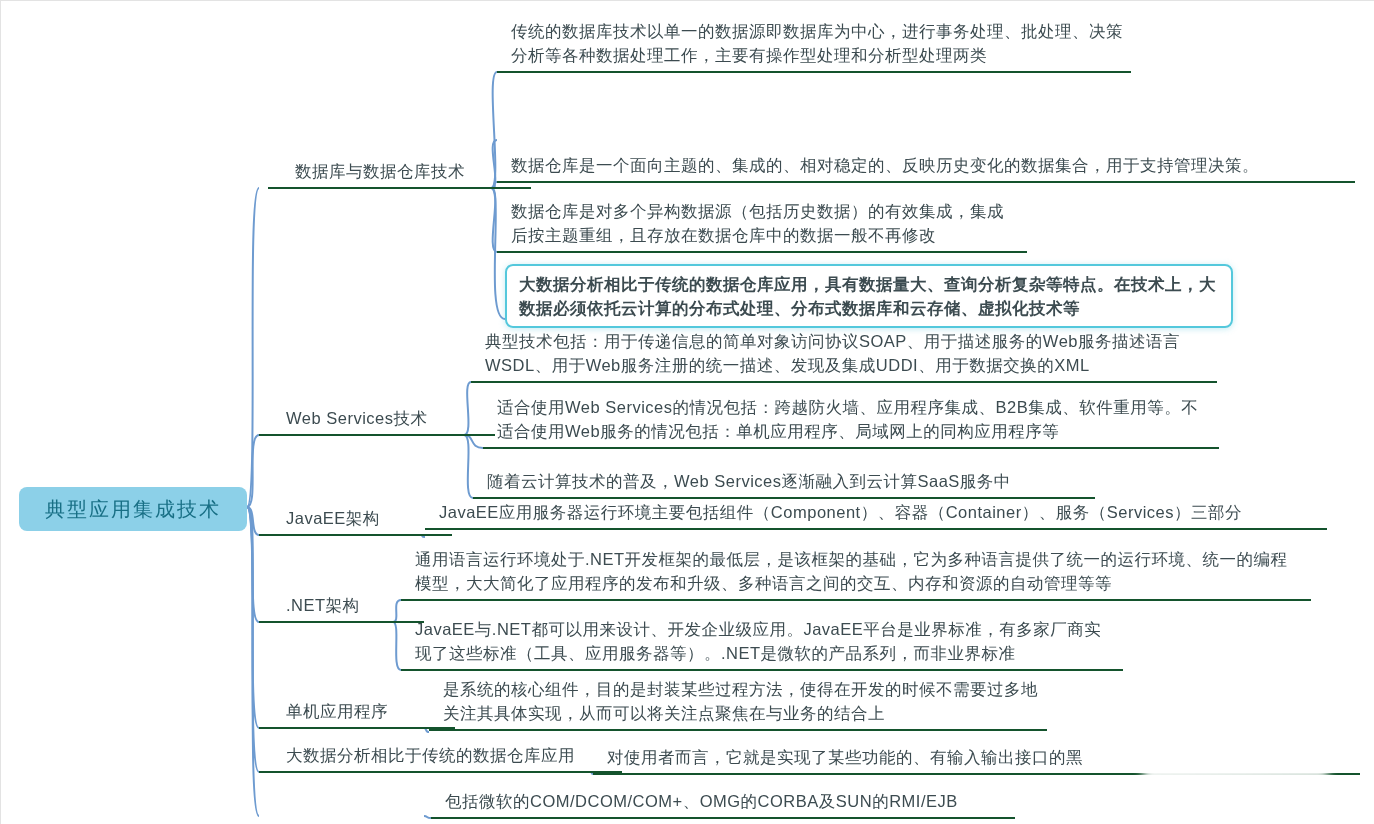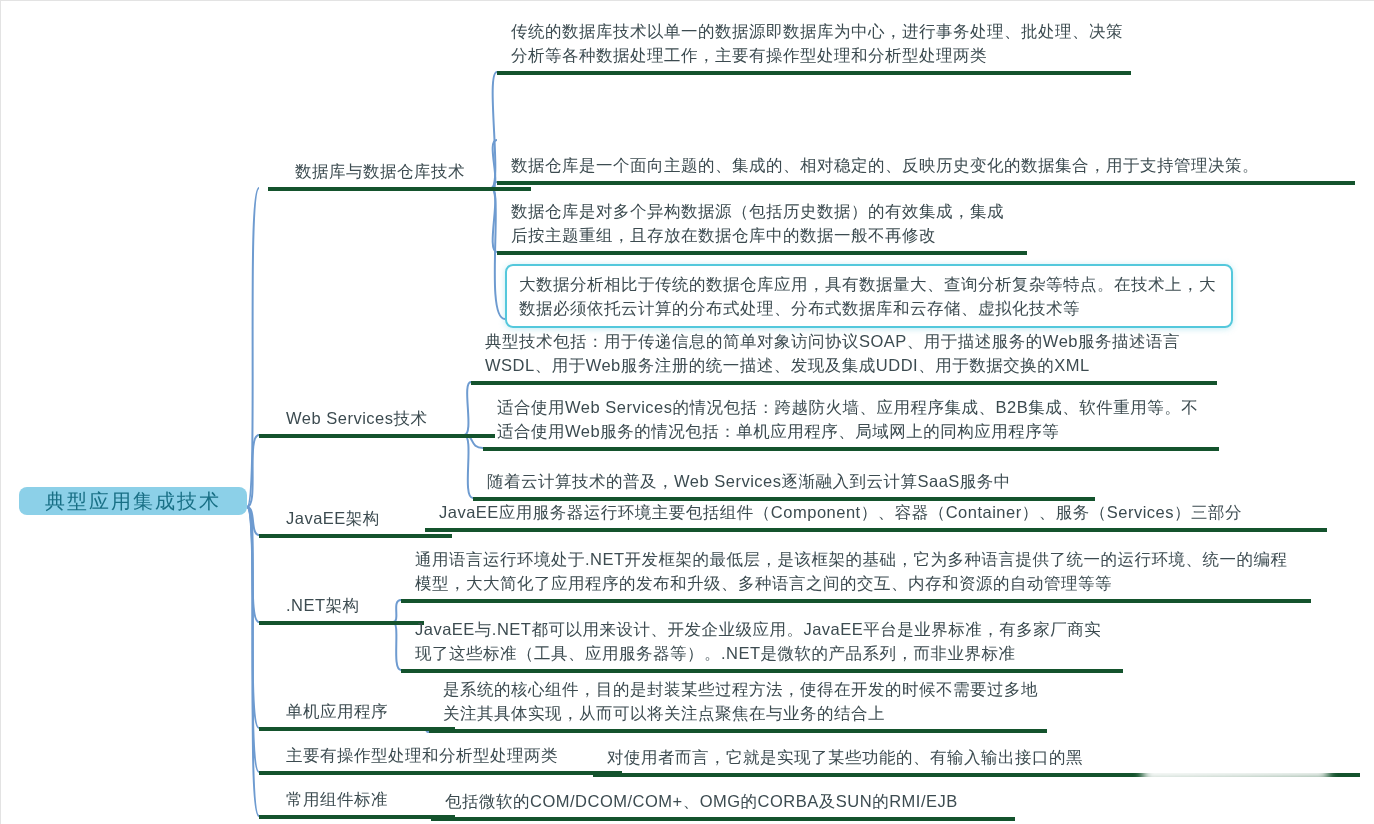--- a/index.html
+++ b/index.html
@@ -5,34 +5,35 @@
   html,body{margin:0;padding:0;background:#f4f4f4;}
   .canvas{
     position:relative;width:1374px;height:824px;background:#ffffff;
     border:1px solid #e3e3e3;overflow:hidden;
     font-family:"Liberation Sans","DejaVu Sans",sans-serif;
   }
   .links{position:absolute;left:0;top:0;}
   .links path{fill:none;stroke:#6e9bd0;stroke-width:2;}
   .node{
     position:absolute;font-size:16.5px;line-height:24px;letter-spacing:.5px;
-    color:#3c4b50;border-bottom:4px solid #14532d;
+    color:#3c4b50;border-bottom:2px solid #14532d;
     padding:0 8px 4px 14px;word-break:break-word;
   }
   .branch{padding-left:27px;padding-right:4px;white-space:nowrap;}
   .root{
-    position:absolute;left:18px;top:486px;width:228px;height:28px;
+    position:absolute;left:18px;top:486px;width:228px;height:44px;
     background:#8cd0e8;border-radius:8px;color:#186f85;
     font-size:20px;letter-spacing:2px;
     display:flex;align-items:center;justify-content:center;font-family:Liberation Serif, serif;
   }
   .highlight-box{
     border:2px solid #54c8dc;border-radius:8px;
     padding:6px 12px 6px 12px;
     box-shadow:0 1px 6px rgba(84,200,220,.35);
+    font-weight:bold;
   }
   .wm{position:absolute;background:#ffffff;filter:blur(5px);opacity:.97;}
   .wm1{left:1118px;top:727px;width:205px;height:30px;transform:rotate(-2deg);}
   .wm2{left:1142px;top:750px;width:185px;height:30px;transform:rotate(-1deg);}
 </style>
 </head>
 <body>
 
 <div class="canvas">
 
@@ -68,22 +69,21 @@
     <path d="M423,815 C427,815 425,817 430,817"></path>
   </svg>
 
   <div class="root">典型应用集成技术</div>
 
   <div class="node branch" style="left:267px;top:158px;width:232px">数据库与数据仓库技术</div>
   <div class="node branch" style="left:258px;top:405px;width:205px">Web Services技术</div>
   <div class="node branch" style="left:258px;top:505px;width:162px">JavaEE架构</div>
   <div class="node branch" style="left:258px;top:592px;width:134px">.NET架构</div>
   <div class="node branch" style="left:258px;top:698px;width:165px">单机应用程序</div>
-  <div class="node branch" style="left:258px;top:742px;width:332px">主要有操作型处理和分析型处理两类</div>
-  <div class="node branch" style="left:258px;top:786px;width:165px">常用组件标准</div>
+  <div class="node branch" style="left:258px;top:742px;width:332px">大数据分析相比于传统的数据仓库应用</div>
 
   <div class="node" style="left:496px;top:18px;width:612px">传统的数据库技术以单一的数据源即数据库为中心，进行事务处理、批处理、决策分析等各种数据处理工作，主要有操作型处理和分析型处理两类</div>
   <div class="node" style="left:496px;top:198px;width:508px">数据仓库是对多个异构数据源（包括历史数据）的有效集成，集成后按主题重组，且存放在数据仓库中的数据一般不再修改</div>
   <div class="node" style="left:496px;top:152px;width:836px">数据仓库是一个面向主题的、集成的、相对稳定的、反映历史变化的数据集合，用于支持管理决策。</div>
   <div class="node highlight-box" style="left:504px;top:263px;width:700px">大数据分析相比于传统的数据仓库应用，具有数据量大、查询分析复杂等特点。在技术上，大数据必须依托云计算的分布式处理、分布式数据库和云存储、虚拟化技术等</div>
 
   <div class="node" style="left:470px;top:328px;width:724px">典型技术包括：用于传递信息的简单对象访问协议SOAP、用于描述服务的Web服务描述语言WSDL、用于Web服务注册的统一描述、发现及集成UDDI、用于数据交换的XML</div>
   <div class="node" style="left:482px;top:394px;width:714px">适合使用Web Services的情况包括：跨越防火墙、应用程序集成、B2B集成、软件重用等。不适合使用Web服务的情况包括：单机应用程序、局域网上的同构应用程序等</div>
   <div class="node" style="left:472px;top:468px;width:600px">随着云计算技术的普及，Web Services逐渐融入到云计算SaaS服务中</div>
 

